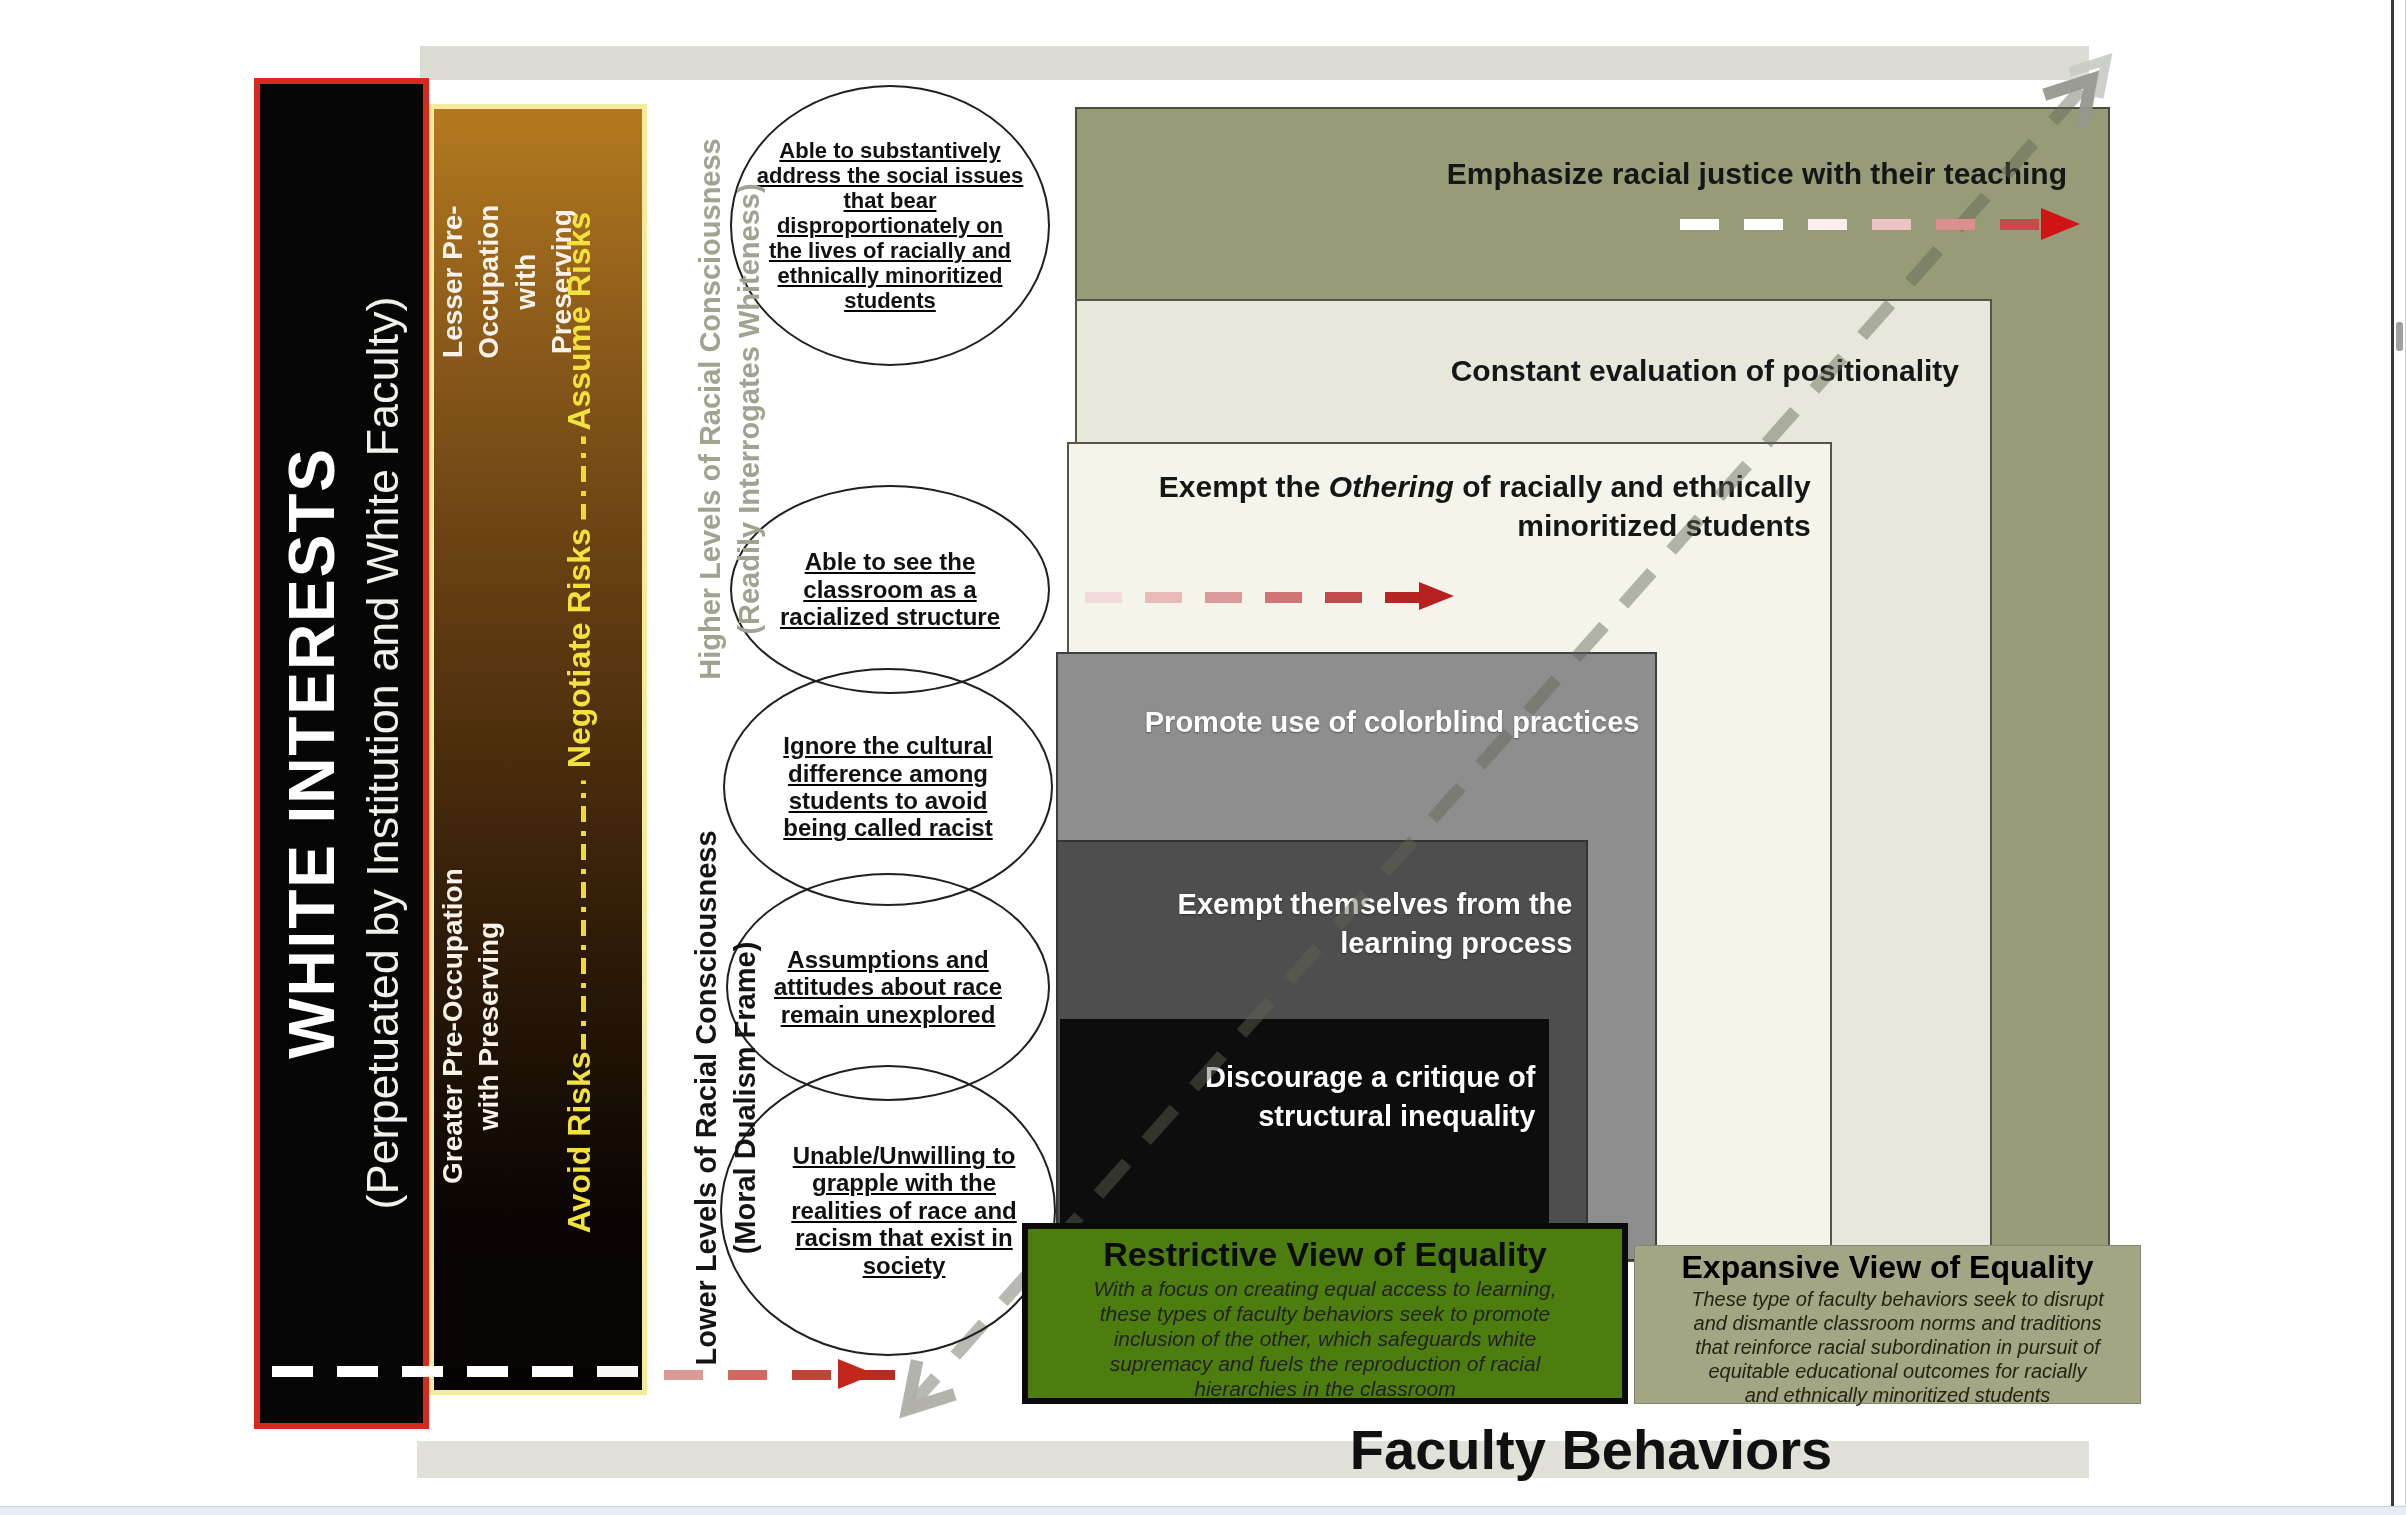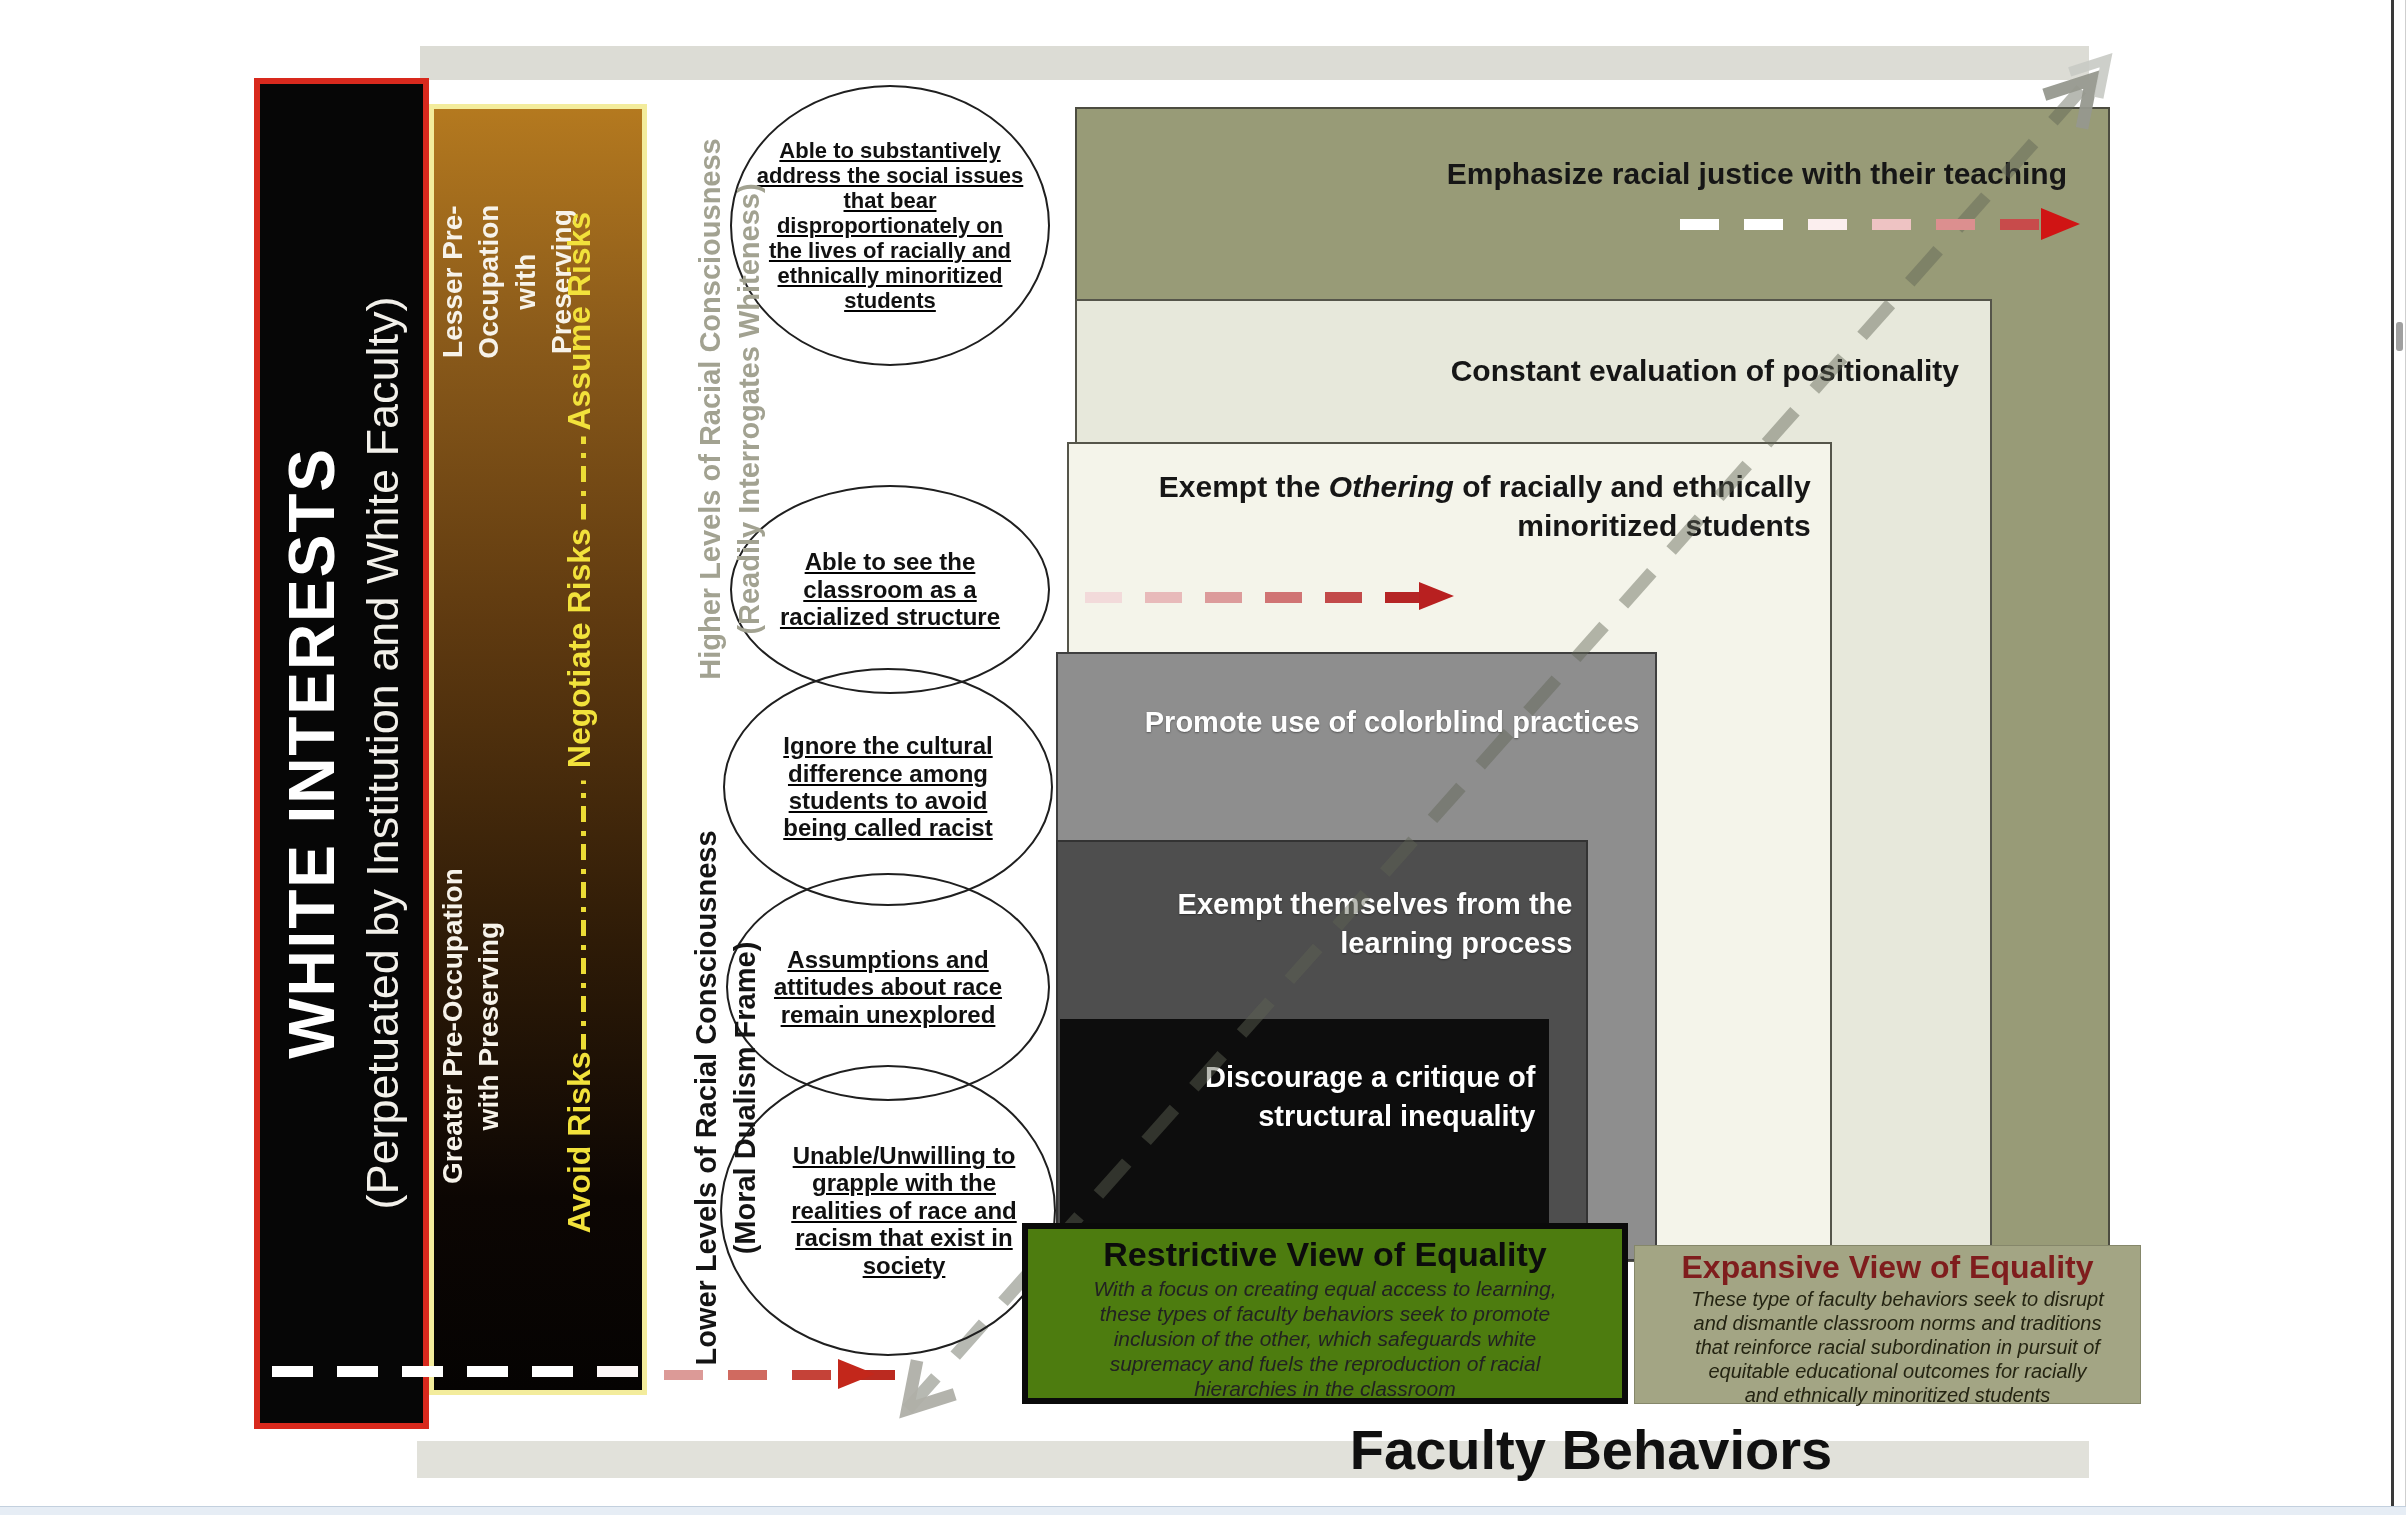--- a/index.html
+++ b/index.html
@@ -61,21 +61,21 @@
   .dash{height:10.7px;flex:0 0 auto;}
   .tip{position:absolute;width:0;height:0;}
 
   
   .box-restrictive{left:1022px;top:1223px;width:606px;height:181px;background:#4d7c0f;border:6.8px solid #0a0a0a;
       text-align:center;padding-top:5.8px;}
   .box-restrictive .btitle{font-size:34px;font-weight:bold;color:#0c0c0c;}
   .box-restrictive .bbody{font-size:21px;font-style:italic;color:#222;line-height:25px;margin-top:1.9px;white-space:pre-line;}
   .box-expansive{left:1634px;top:1245px;width:507px;height:159px;background:#a3a584;border:1.9px solid #85876a;
       text-align:center;padding-top:2.9px;}
-  .box-expansive .btitle{font-size:32px;font-weight:bold;color:#7f1d1d;}
+  .box-expansive .btitle{font-size:32px;font-weight:bold;color:#000000;}
   .box-expansive .bbody{font-size:20px;font-style:italic;color:#242412;line-height:24px;margin-top:1px;white-space:pre-line;margin-left:20px;}
 
   .footer-title{left:1591px;top:1417px;transform:translateX(-50%);font-size:56px;font-weight:bold;color:#101010;white-space:nowrap;}
 </style>
 </head>
 <body>
 
 <div class="stage">
 
   <div class="abs band-top"></div>

